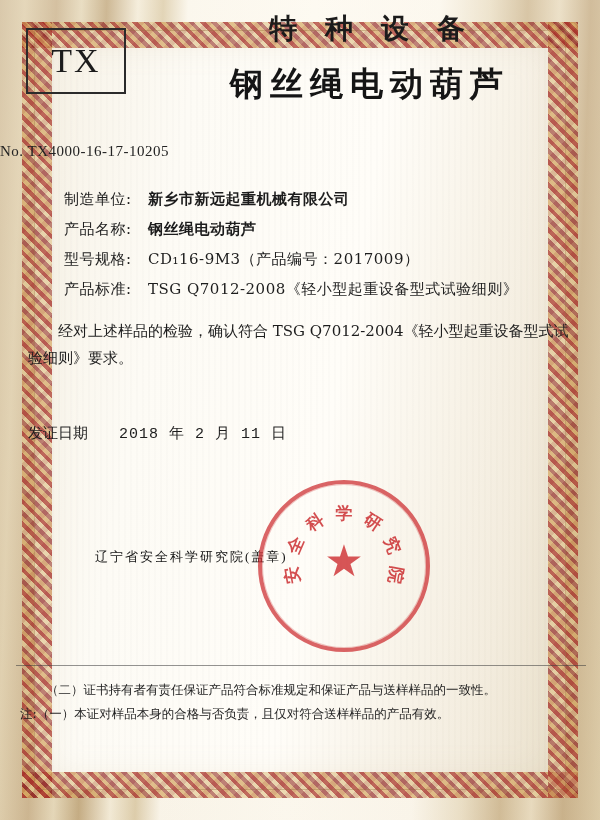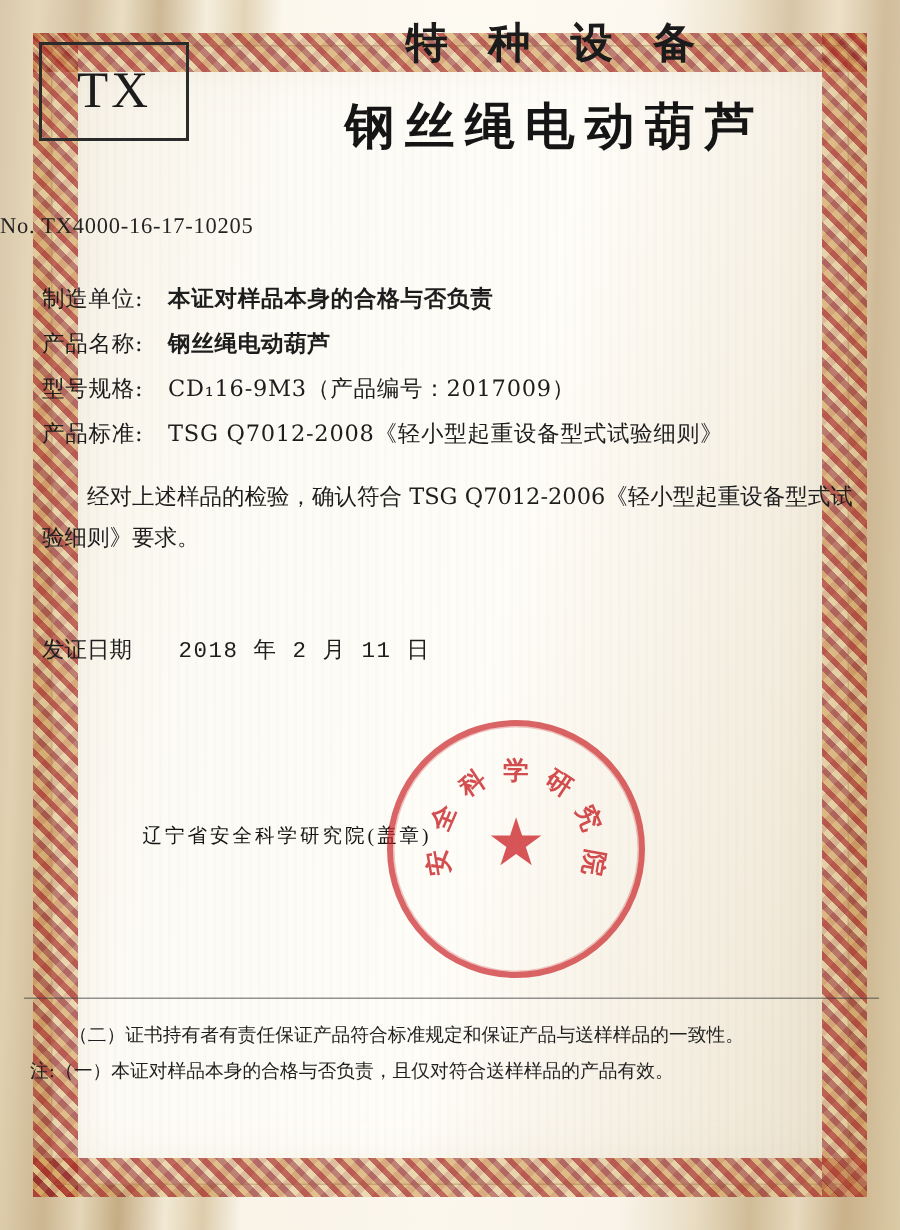--- a/index.html
+++ b/index.html
@@ -97,21 +97,21 @@
   }
 
   .title-block {
     position: absolute;
     left: 150px;
     right: 16px;
     top: 10px;
     text-align: center;
   }
   .title-line1 {
-    font-family: Liberation Serif, serif;
+    font-family: Liberation Sans, sans-serif;
     font-size: 28px;
     font-weight: bold;
     letter-spacing: 10px;
     color: #1b1b1b;
     margin-left: 10px;
   }
   .title-line2 {
     font-family: "DejaVu Serif", serif;
     font-size: 33px;
     font-weight: bold;
@@ -138,20 +138,21 @@
     top: 190px;
     right: 20px;
   }
   .field-row {
     display: flex;
     align-items: baseline;
     margin-bottom: 11px;
     font-size: 15px;
     color: #1d1d1d;
     font-family: "DejaVu Serif", serif;
+    margin-left: 36px;
   }
   .field-label {
     width: 84px;
     flex: 0 0 84px;
     letter-spacing: 0.5px;
   }
   .field-value {
     font-weight: bold;
     letter-spacing: 0.5px;
   }
@@ -283,37 +284,37 @@
     <div class="title-block">
       <div class="title-line1">特 种 设 备</div>
       <div class="title-line2">钢丝绳电动葫芦</div>
     </div>
 
     <div class="cert-no">No. TX4000-16-17-10205</div>
 
     <div class="fields">
       <div class="field-row">
         <div class="field-label">制造单位:</div>
-        <div class="field-value">本证对样品本身的合格与否负责</div>
+        <div class="field-value">新乡市新远起重机械有限公司</div>
       </div>
       <div class="field-row">
         <div class="field-label">产品名称:</div>
         <div class="field-value">钢丝绳电动葫芦</div>
       </div>
       <div class="field-row">
         <div class="field-label">型号规格:</div>
         <div class="field-value normal">CD₁16-9M3（产品编号：2017009）</div>
       </div>
       <div class="field-row">
         <div class="field-label">产品标准:</div>
         <div class="field-value normal">TSG Q7012-2008《轻小型起重设备型式试验细则》</div>
       </div>
     </div>
 
-    <div class="statement">经对上述样品的检验，确认符合 TSG Q7012-2006《轻小型起重设备型式试验细则》要求。</div>
+    <div class="statement">经对上述样品的检验，确认符合 TSG Q7012-2004《轻小型起重设备型式试验细则》要求。</div>
 
     <div class="issue-date">
       <span>发证日期</span>
       <span class="date-val">2018 年 2 月 11 日</span>
     </div>
 
     <div class="issuer">辽宁省安全科学研究院(盖章)</div>
 
     <div class="seal">
       <div class="ring"></div>

